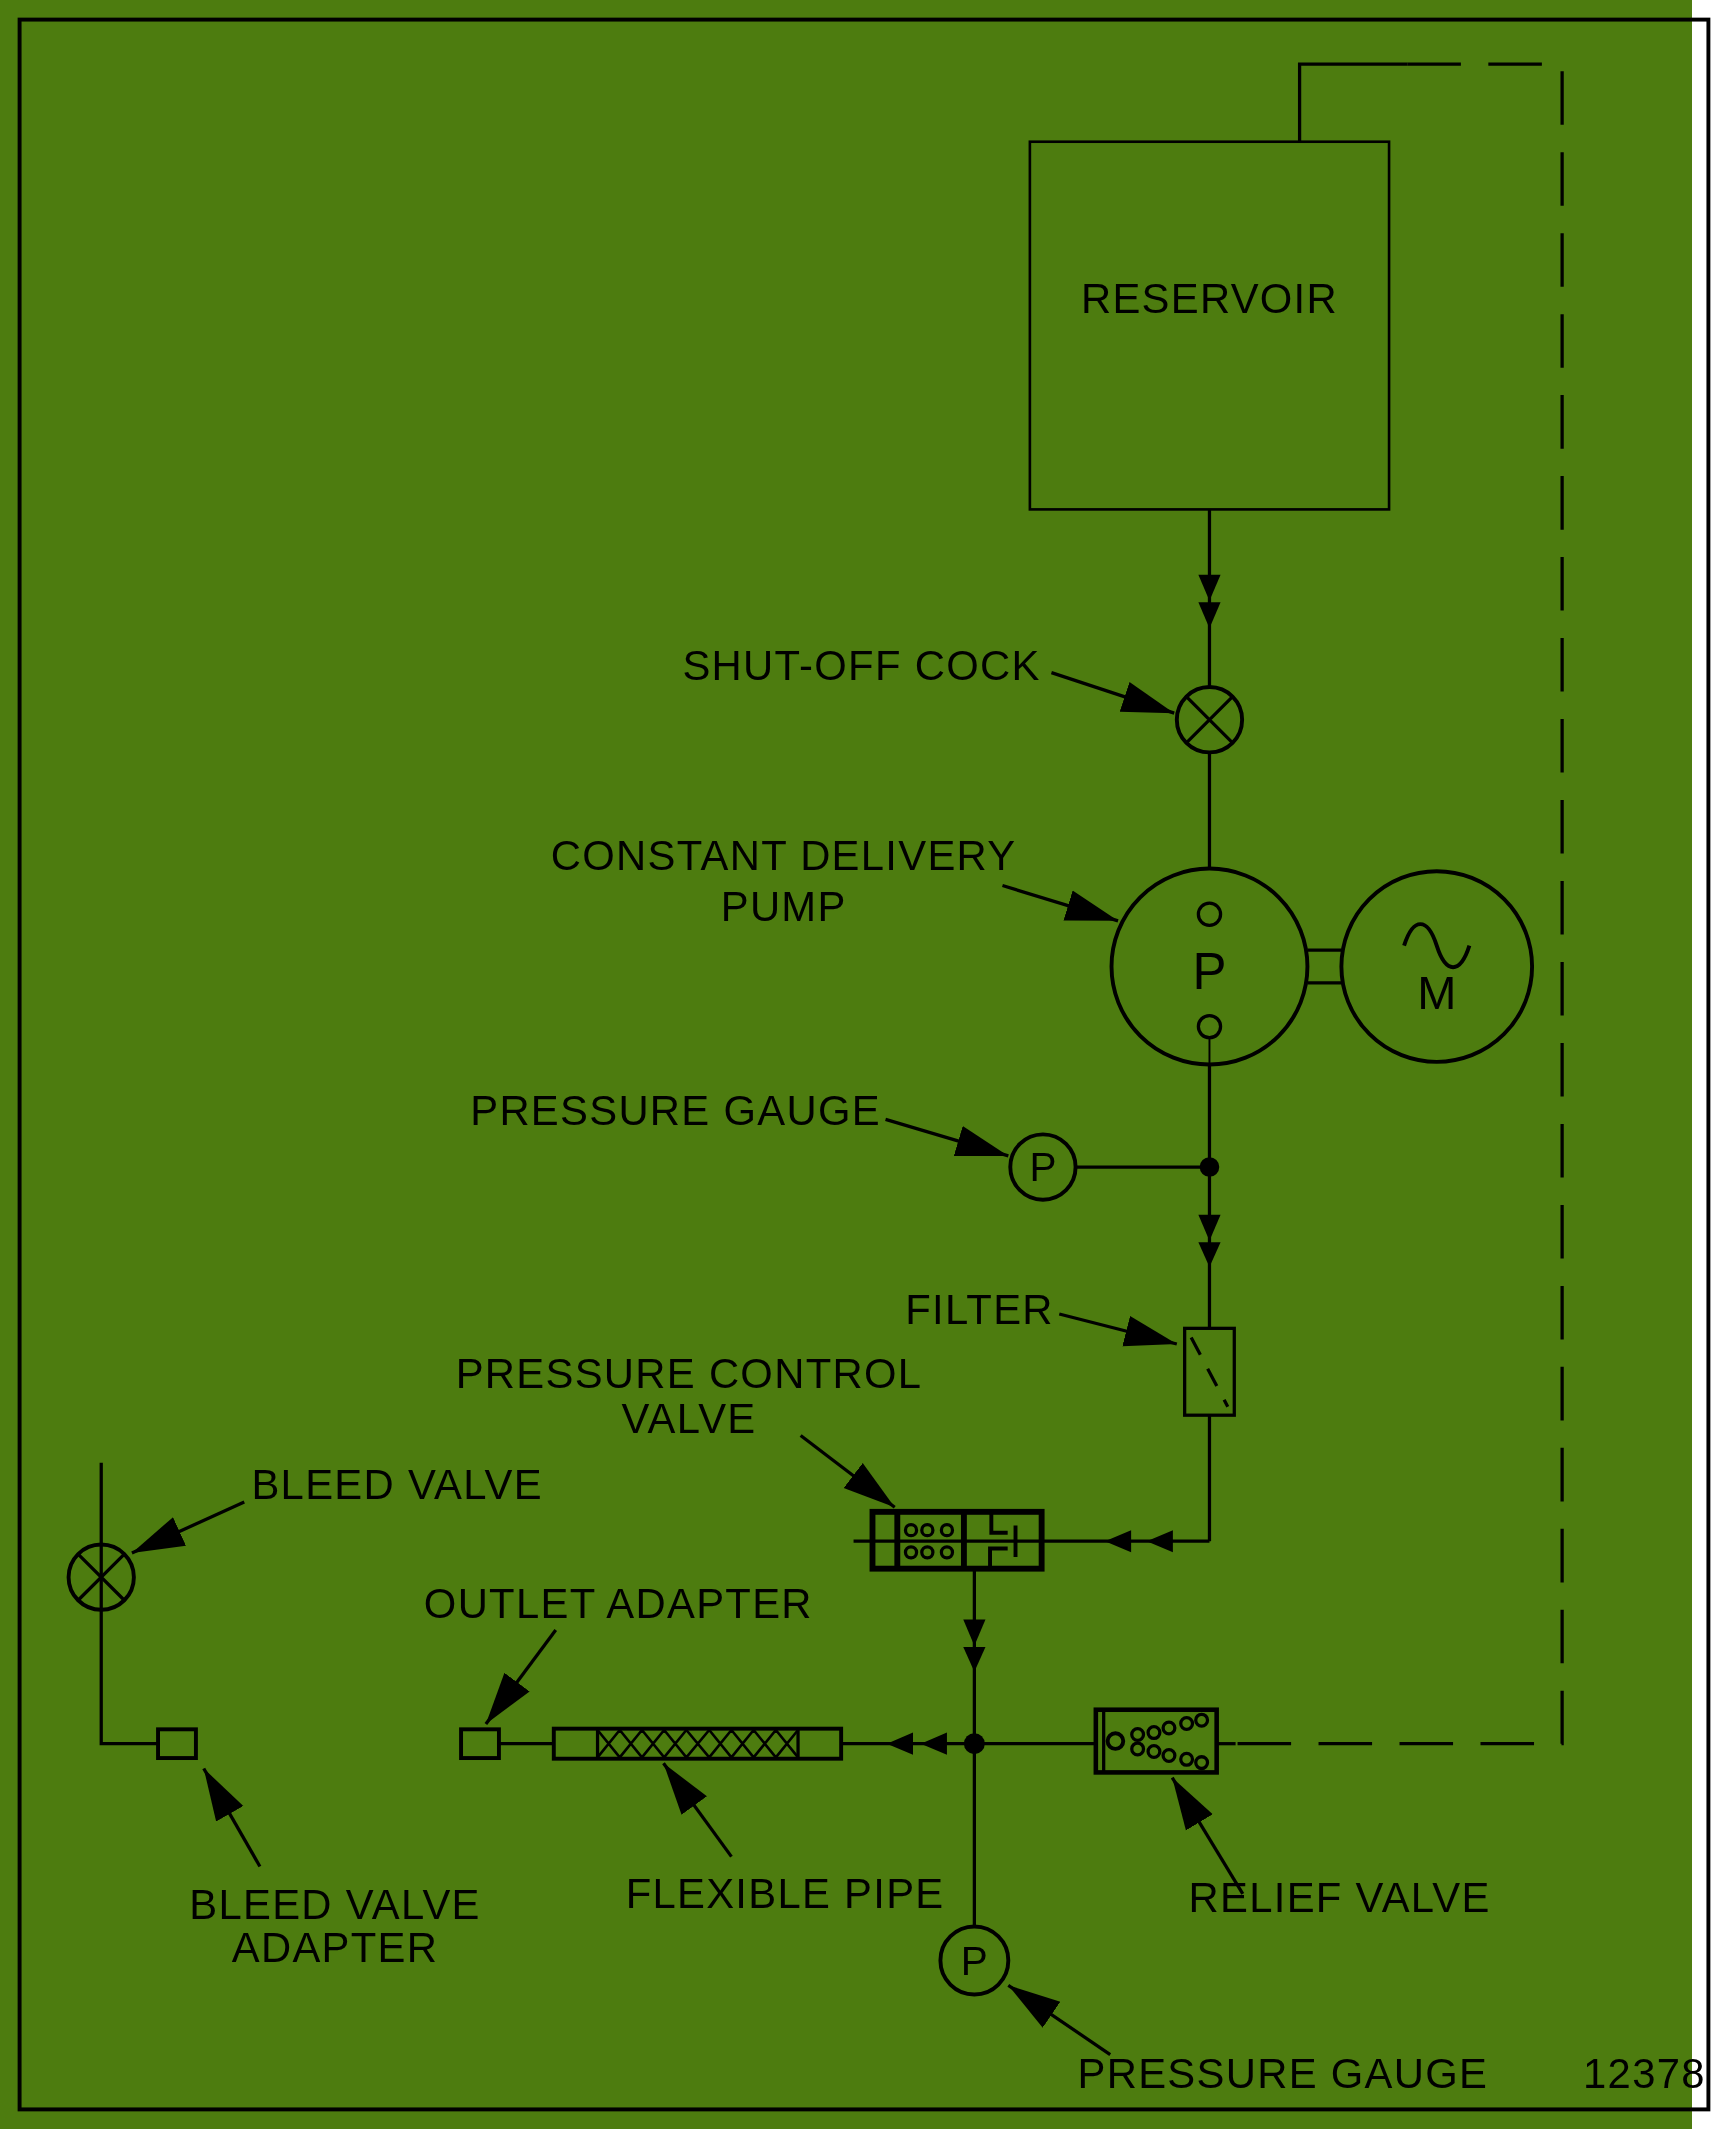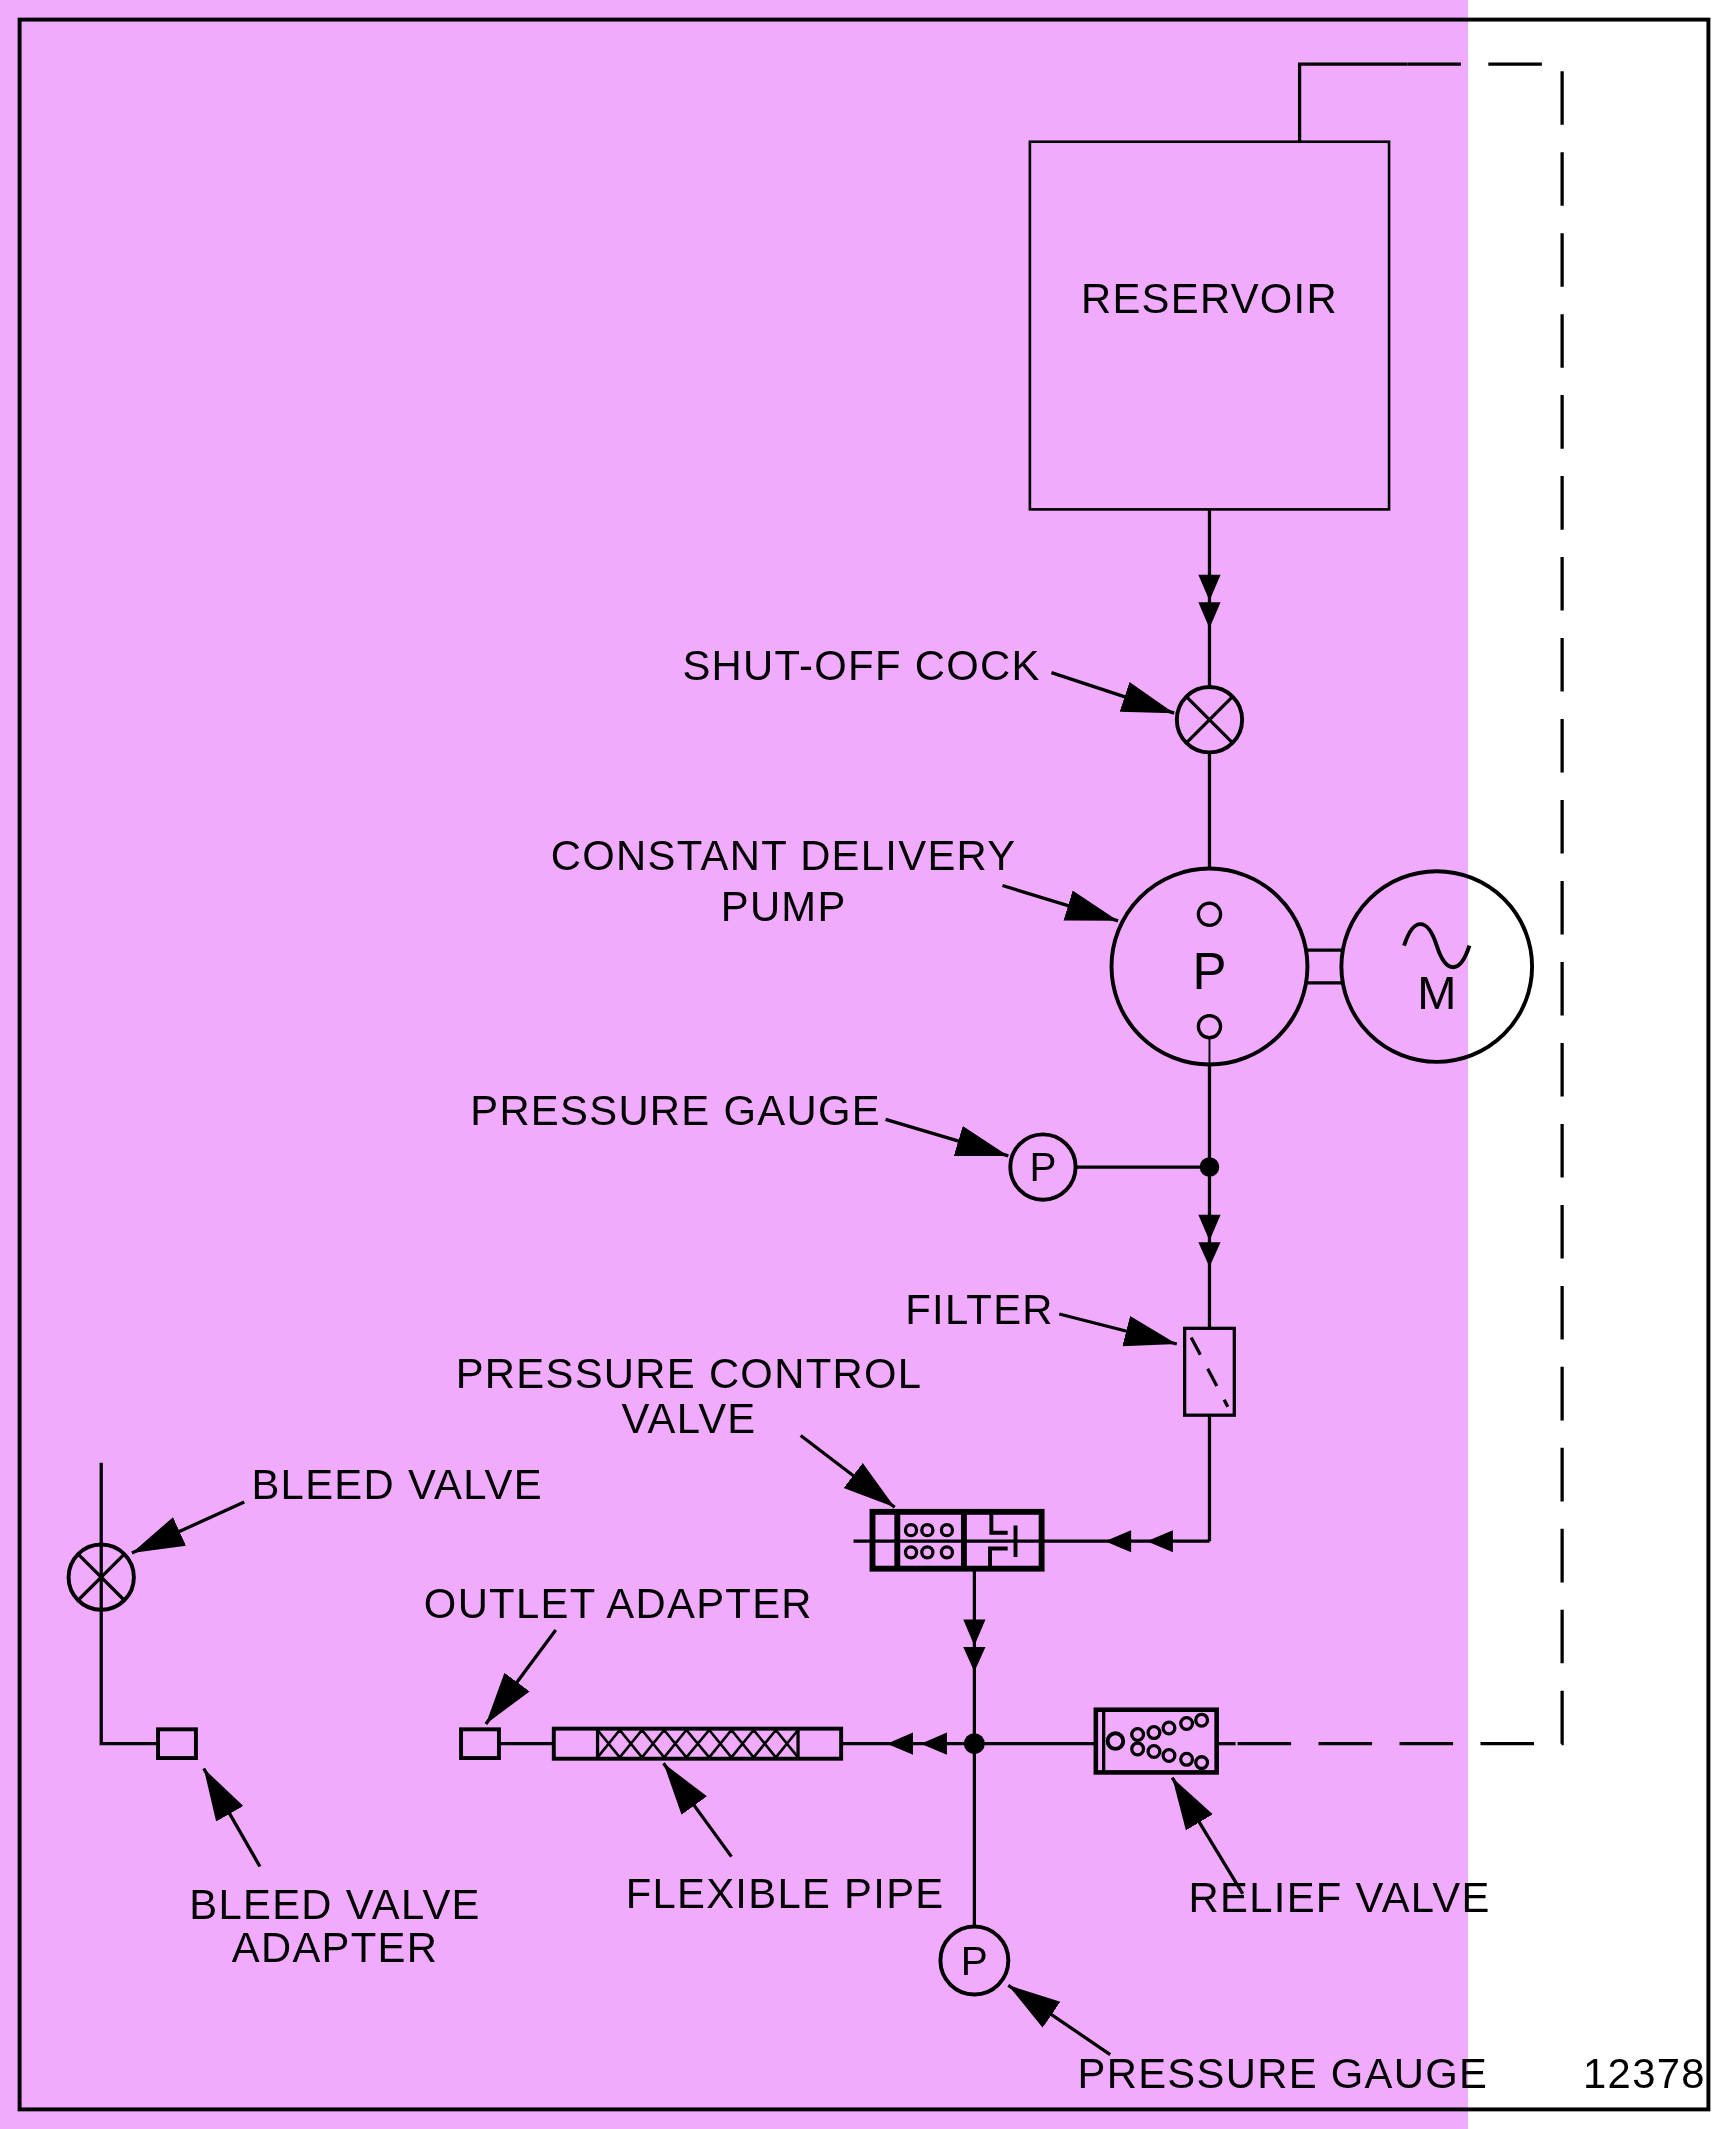--- a/index.html
+++ b/index.html
@@ -1,20 +1,20 @@
 <!DOCTYPE html>
 <html style="font-size:10.5px"><head>
 <meta charset="utf-8">
 <style>
   html, body { margin: 0; padding: 0; background: #ffffff; }
   .page {
     position: relative;
-    width: 1468px;
+    width: 1692px;
     height: 2129px;
-    background: #f0abfc;
+    background: #4d7c0f;
     font-family: "Liberation Sans", sans-serif;
   }
   svg { display: block; }
   .lbl {
     font-family: "Liberation Sans", sans-serif;
     font-size: 64px;
     fill: #000000;
     letter-spacing: 2px;
   }
   .sym-letter { font-family: "Liberation Sans", sans-serif; fill: #000000; }

